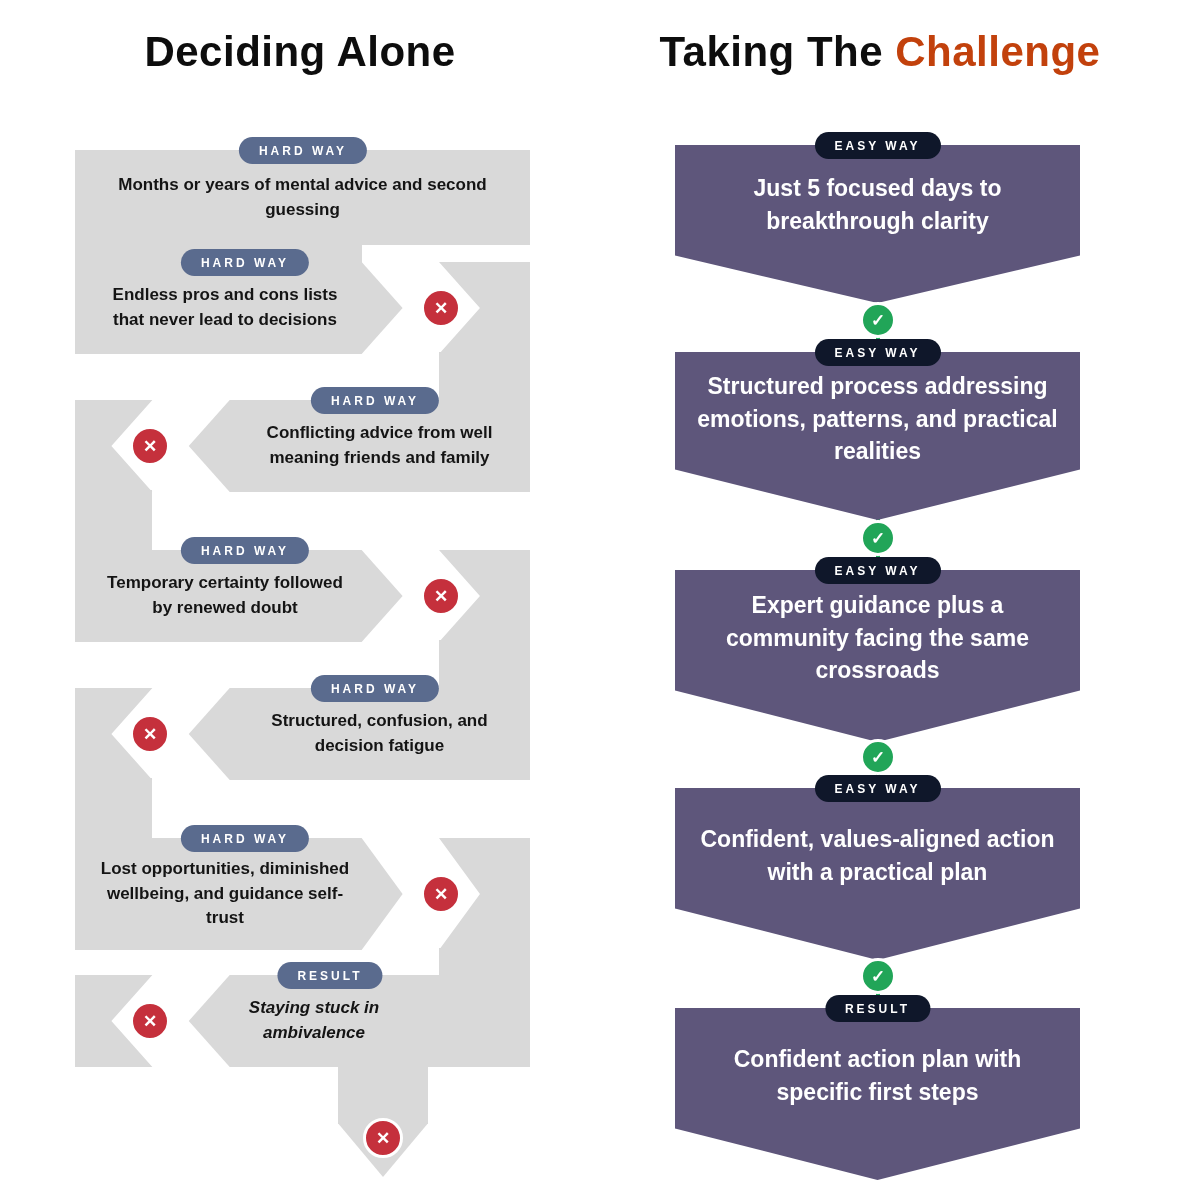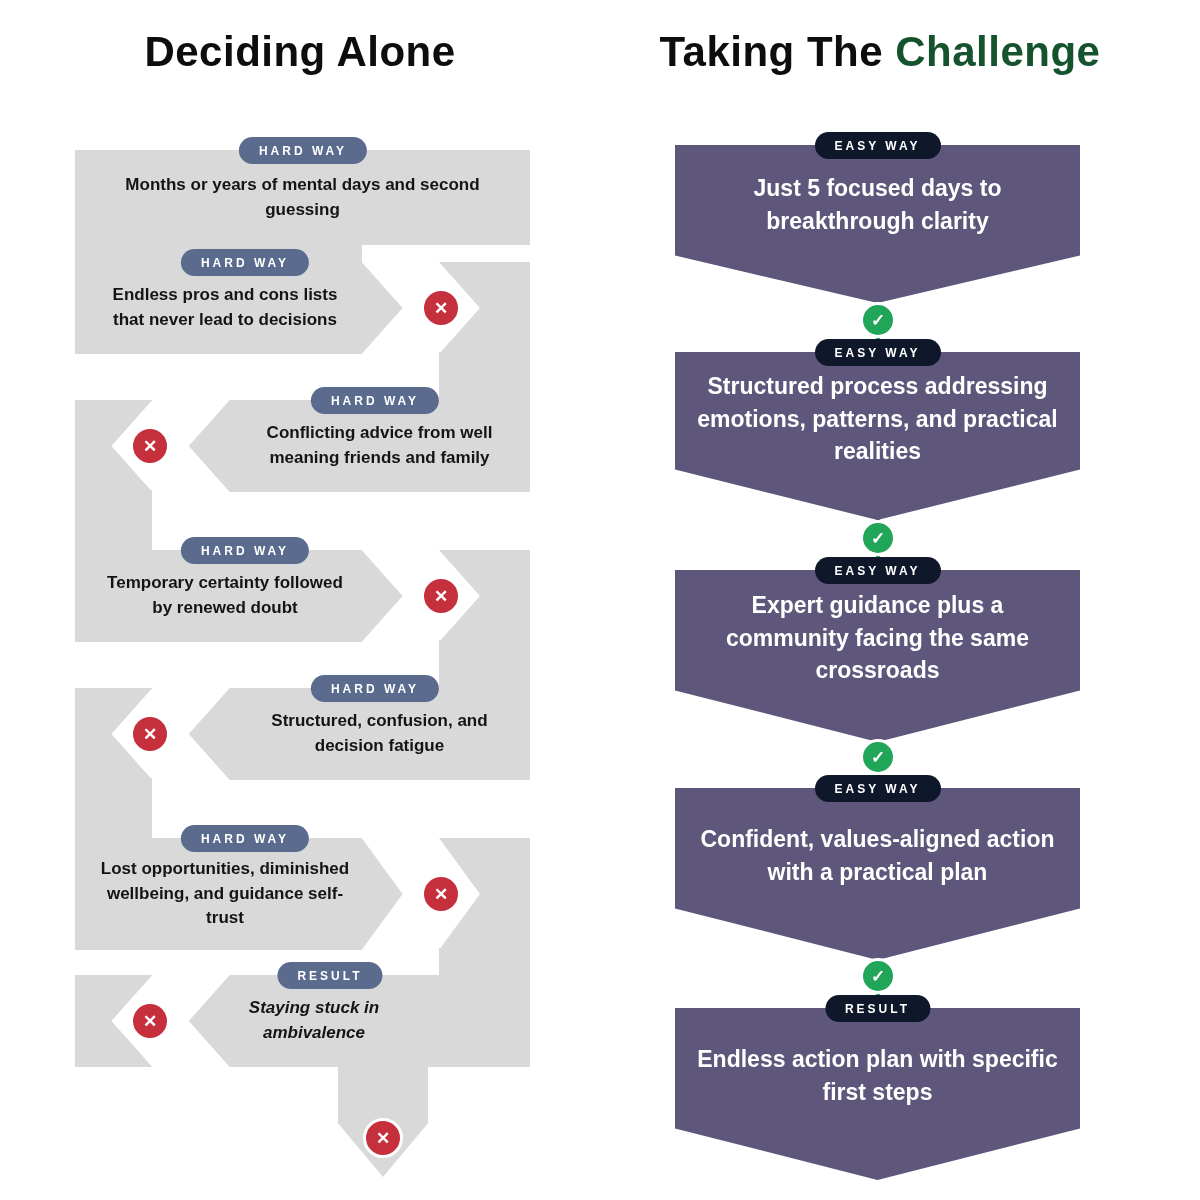--- a/index.html
+++ b/index.html
@@ -2,21 +2,21 @@
 <html><head>
 <meta charset="utf-8">
 <style>
   html,body{margin:0;padding:0;background:#ffffff;}
   #page{position:relative;width:1200px;height:1200px;background:#ffffff;overflow:hidden;
         font-family:"Liberation Sans",sans-serif;}
 
   
   .title{position:absolute;top:28px;font-size:42px;font-weight:800;color:#0d0d0d;
          text-align:center;letter-spacing:.5px;}
-  .teal-text{color:#14532d;}
+  .teal-text{color:#c2410c;}
 
   
   .row{position:absolute;left:75px;width:455px;}
   .shape{position:absolute;inset:0;background:#d9d9d9;}
   .body-r{clip-path:polygon(0 0,63% 0,72% 50%,63% 100%,0 100%);}
   .tail-r{clip-path:polygon(80% 0,100% 0,100% 100%,80% 100%,89% 50%);}
   .body-l{clip-path:polygon(100% 0,34% 0,25% 50%,34% 100%,100% 100%);}
   .head-l{clip-path:polygon(17% 0,0 0,0 100%,17% 100%,8% 50%);}
   .connector{position:absolute;background:#d9d9d9;}
 
@@ -63,21 +63,21 @@
   <div class="connector" style="left:75px;top:243px;width:287px;height:22px;"></div>
   <div class="connector" style="left:439px;top:352px;width:91px;height:50px;"></div>
   <div class="connector" style="left:75px;top:490px;width:77px;height:62px;"></div>
   <div class="connector" style="left:439px;top:640px;width:91px;height:50px;"></div>
   <div class="connector" style="left:75px;top:778px;width:77px;height:62px;"></div>
   <div class="connector" style="left:439px;top:948px;width:91px;height:29px;"></div>
 
   <div class="row" style="top:150px;height:95px;">
     <div class="shape"></div>
     <div class="pill slate" style="left:228px;">HARD WAY</div>
-    <div class="step-text" style="left:25px;width:405px;">Months or years of mental days and second guessing</div>
+    <div class="step-text" style="left:25px;width:405px;">Months or years of mental advice and second guessing</div>
   </div>
 
   <div class="row" style="top:262px;height:92px;">
     <div class="shape body-r"></div>
     <div class="shape tail-r"></div>
     <div class="pill slate" style="left:170px;">HARD WAY</div>
     <div class="step-text" style="left:20px;width:260px;">Endless pros and cons lists that never lead to decisions</div>
     <div class="xcircle xmid" style="left:346px;">✕</div>
   </div>
 
@@ -153,16 +153,16 @@
   <div class="banner" style="top:788px;height:172px;">
     <div class="banner-shape"></div>
     <div class="pill teal" style="left:50%;">EASY WAY</div>
     <div class="banner-text" style="top:14px;height:108px;">Confident, values-aligned action with a practical plan</div>
   </div>
   <div class="check" style="top:958px;">✓</div>
 
   <div class="banner" style="top:1008px;height:172px;">
     <div class="banner-shape"></div>
     <div class="pill teal" style="left:50%;">RESULT</div>
-    <div class="banner-text" style="top:14px;height:108px;">Endless action plan with specific first steps</div>
+    <div class="banner-text" style="top:14px;height:108px;">Confident action plan with specific first steps</div>
   </div>
 
 </div>
 
 </body></html>

